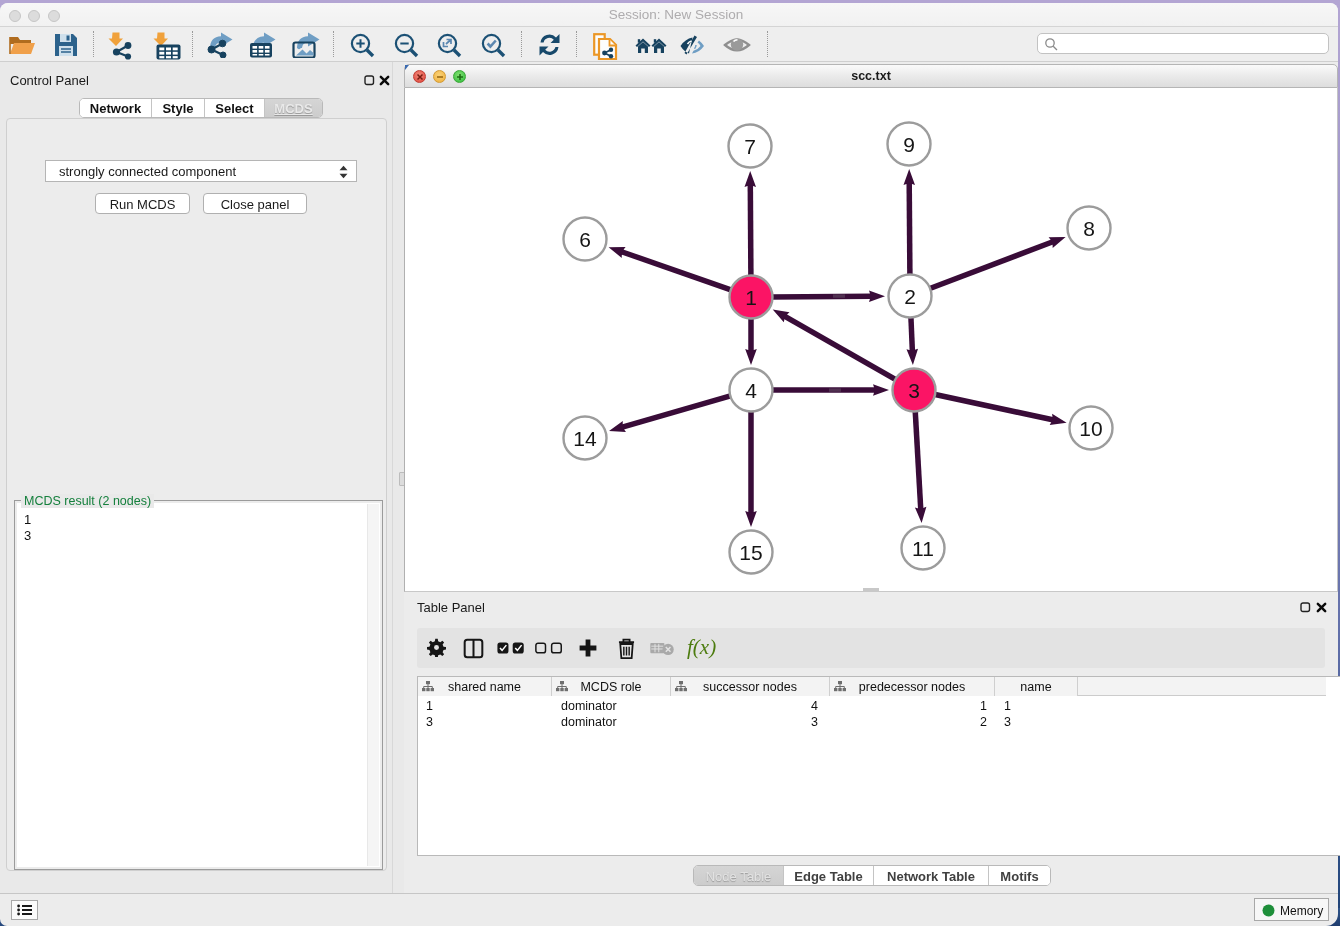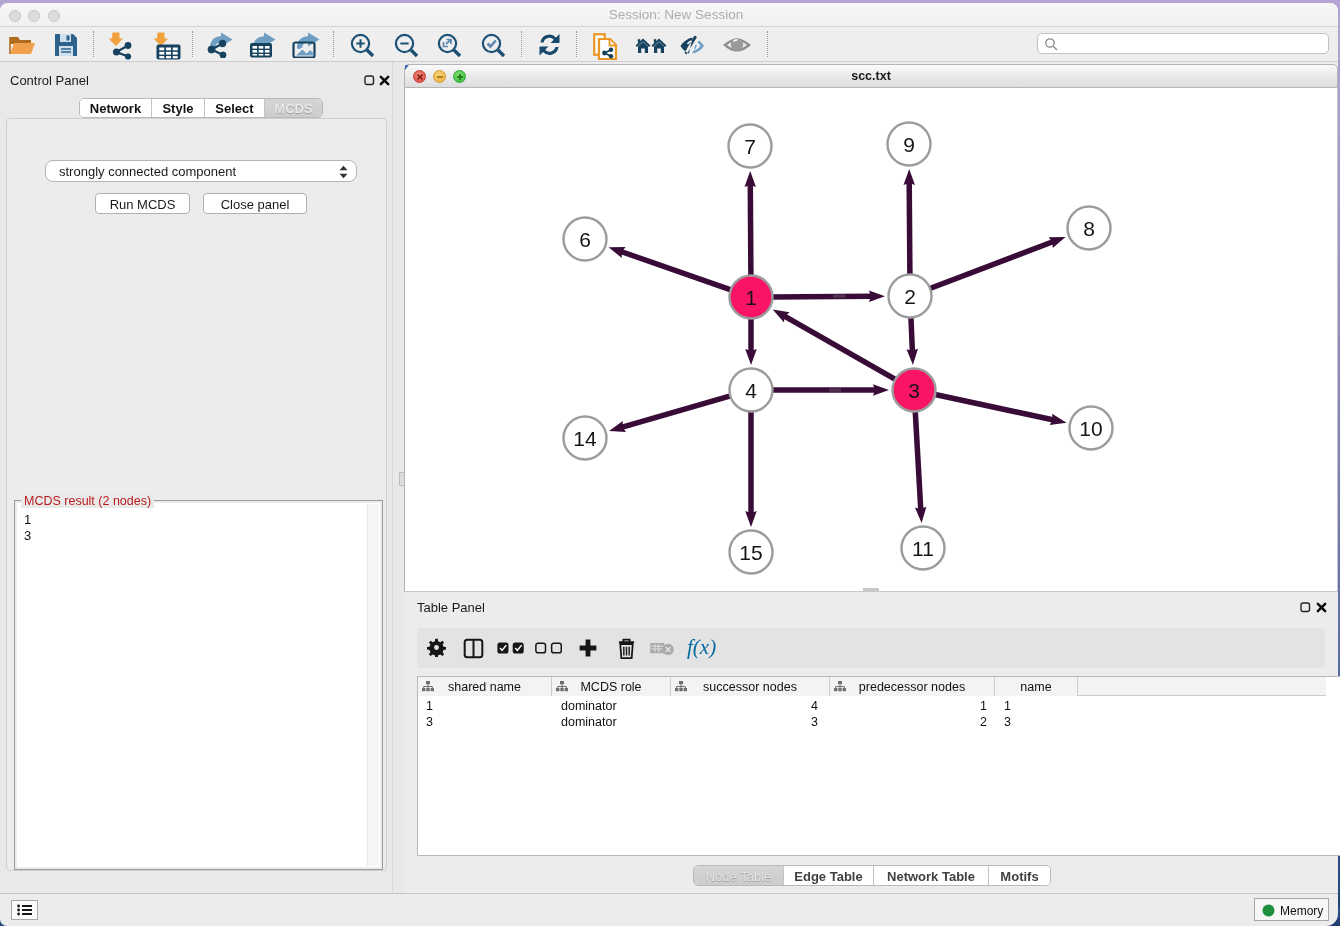--- a/index.html
+++ b/index.html
@@ -24,36 +24,36 @@
 .ticon { position:absolute; top:5px; }
 #searchbox { position:absolute; left:1037px; top:6px; width:292px; height:21px;
   background:#fff; border:1px solid #c2c2c2; border-radius:5px; }
 #cpanel { position:absolute; left:0; top:62px; width:392px; height:831px; background:#e9e9e9; }
 .phead { position:absolute; font-size:13px; color:#1a1a1a; }
 .close-x { position:absolute; width:11px; height:11px; }
 #cptabs { position:absolute; left:79px; top:36px; height:20px; display:flex;
   border:1px solid #b9b9b9; border-radius:5px; overflow:hidden; background:#fff; }
 #cptabs .tab { font-size:13px; font-weight:bold; color:#111; padding-top:2px; text-align:center; height:18px;
   border-right:1px solid #c4c4c4; background:#fff; }
-#cptabs .tab:last-child { border-right:none; }
+#cptabs .tab:last-child { border-right:none;text-decoration:underline; }
 #cptabs .tab.sel { background:linear-gradient(#d5d5d5,#cccccc); color:#e9e9e9;
   text-shadow:0 1px 1px #999; }
 #cpbody { position:absolute; left:6px; top:56px; width:381px; height:753px;
   background:#ececec; border:1px solid #cfcfcf; border-radius:4px; }
 #optlabel { position:absolute; top:18px; width:100%; text-align:center; font-size:13px; color:#1a1a1a; }
 #optsel { position:absolute; left:38px; top:41px; width:312px; height:22px; background:#fff;
-  border:1px solid #b5b5b5; border-radius:8px; font-size:13px; color:#1a1a1a; padding:3px 0 0 13px; }
+  border:1px solid #b5b5b5; border-radius:0; font-size:13px; color:#1a1a1a; padding:3px 0 0 13px; }
 .btn { position:absolute; height:21px; background:#fff;
   border:1px solid #b0b0b0; border-radius:4px; font-size:13px; color:#1a1a1a;
   text-align:center; padding-top:3px; }
 #fieldset { position:absolute; left:14px; top:432px; width:369px; height:378px; }
 #fieldset .fsborder { position:absolute; left:0; top:6px; width:369px; height:370px;
   border:1px solid #9b9b9b; }
 #fieldset .fslegend { position:absolute; left:7px; top:0; background:#e9e9e9;
-  padding:0 3px; font-size:12.5px; color:#b91c1c; }
+  padding:0 3px; font-size:12.5px; color:#15803d; }
 #fieldset .fsarea { position:absolute; left:3px; top:9px; width:363px; height:364px; background:#fff; }
 #fieldset .fstext { position:absolute; left:7px; top:9px; font-size:13px; color:#111; line-height:16px; }
 #fieldset .fsscroll { position:absolute; right:1px; top:1px; width:12px; height:362px;
   background:#f5f5f5; border-left:1px solid #e8e8e8; }
 #vsplit { position:absolute; left:392px; top:62px; width:12px; height:831px; background:#e9e9e9;
   border-left:1px solid #d8d8d8; }
 #netframe { position:absolute; left:404px; top:62px; width:934px; height:530px; }
 #nettitle { position:absolute; left:0; top:2px; width:934px; height:24px;
   background:linear-gradient(#fafafa 0%,#e9e9e9 55%,#dddddd 100%);
   border:1px solid #b5b5b5; border-radius:5px 5px 0 0; }
@@ -389,21 +389,21 @@
       <path d="M8.5 12 v10 M11.5 12 v10 M14.5 12 v10" stroke="#161616" stroke-width="1.6"></path>
     </svg>
     <svg style="position:absolute;left:233px;top:13px" width="25" height="15" viewBox="0 0 26 16">
       <g fill="#a9a9a9">
         <rect x="0" y="2" width="15" height="11" rx="1"></rect>
       </g>
       <path d="M1 5.5 h13 M1 8.5 h13 M5 3 v9 M9 3 v9" stroke="#e3e3e3" stroke-width="1"></path>
       <circle cx="19" cy="9" r="6" fill="#a9a9a9"></circle>
       <path d="M16.5 6.5 l5 5 M21.5 6.5 l-5 5" stroke="#e3e3e3" stroke-width="1.6"></path>
     </svg>
-    <div style="position:absolute;left:270px;top:7px;font-family:'Liberation Serif',serif;font-style:italic;font-size:21px;color:#0369a1">f(x)</div>
+    <div style="position:absolute;left:270px;top:7px;font-family:'Liberation Serif',serif;font-style:italic;font-size:21px;color:#4d7c0f">f(x)</div>
   </div>
   <div id="ttable">
     <div id="thead">
       <div class="hcell" style="left:0;width:134px">shared name</div>
       <div class="hcell" style="left:134px;width:119px">MCDS role</div>
       <div class="hcell" style="left:253px;width:159px">successor nodes</div>
       <div class="hcell" style="left:412px;width:165px">predecessor nodes</div>
       <div class="hcell" style="left:577px;width:83px">name</div>
       <svg style="position:absolute;left:4px;top:4px" width="12" height="11" viewBox="0 0 12 11">
           <g fill="#6e6e6e">

